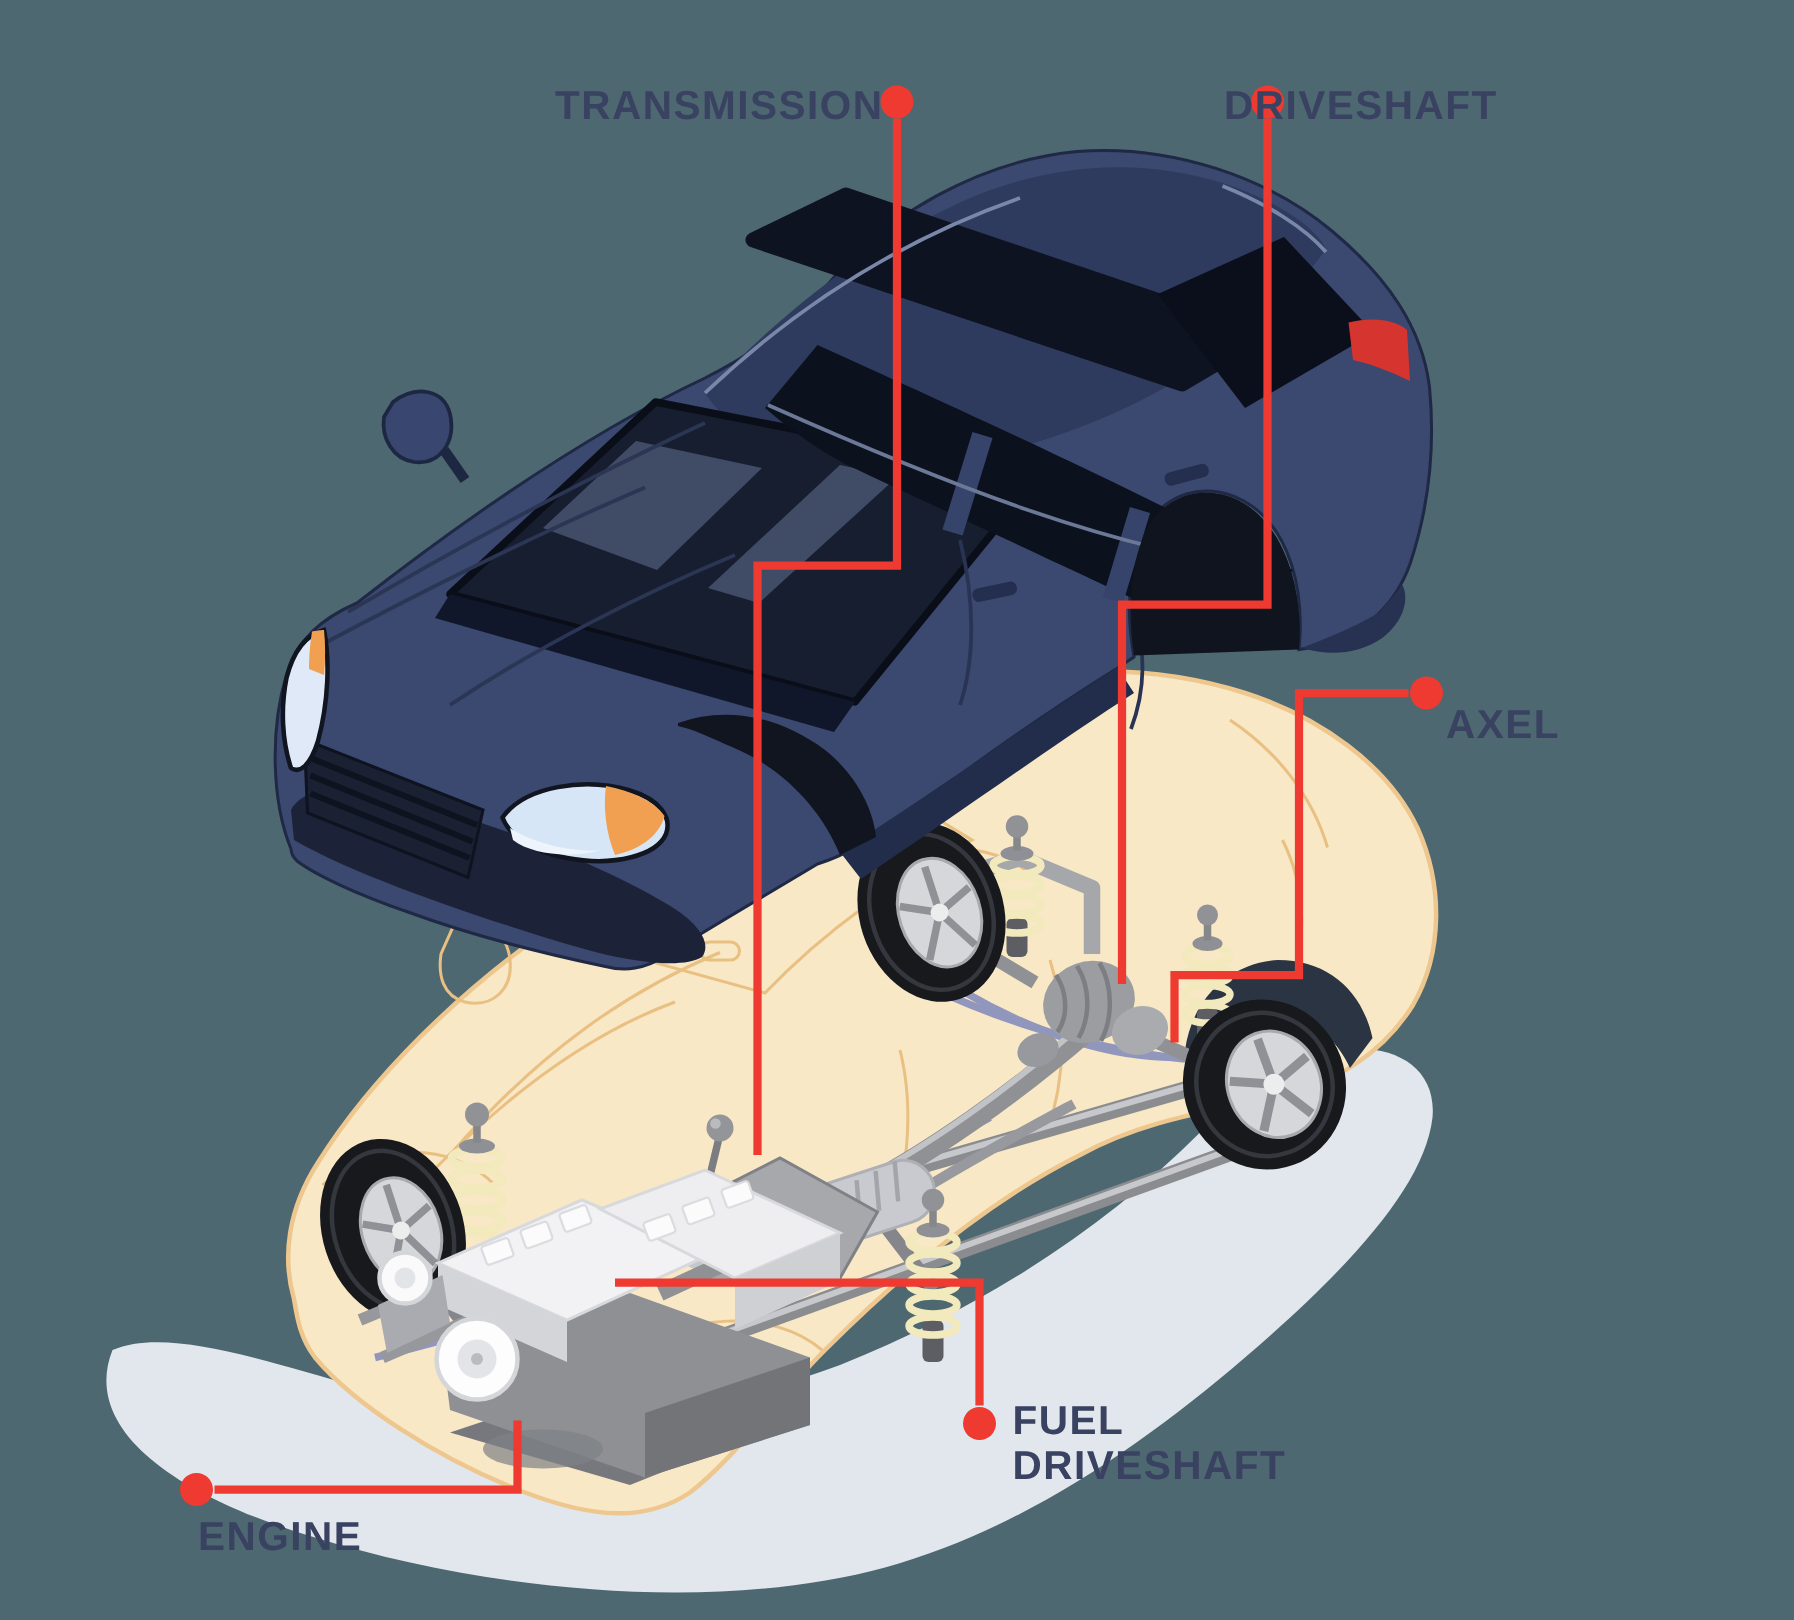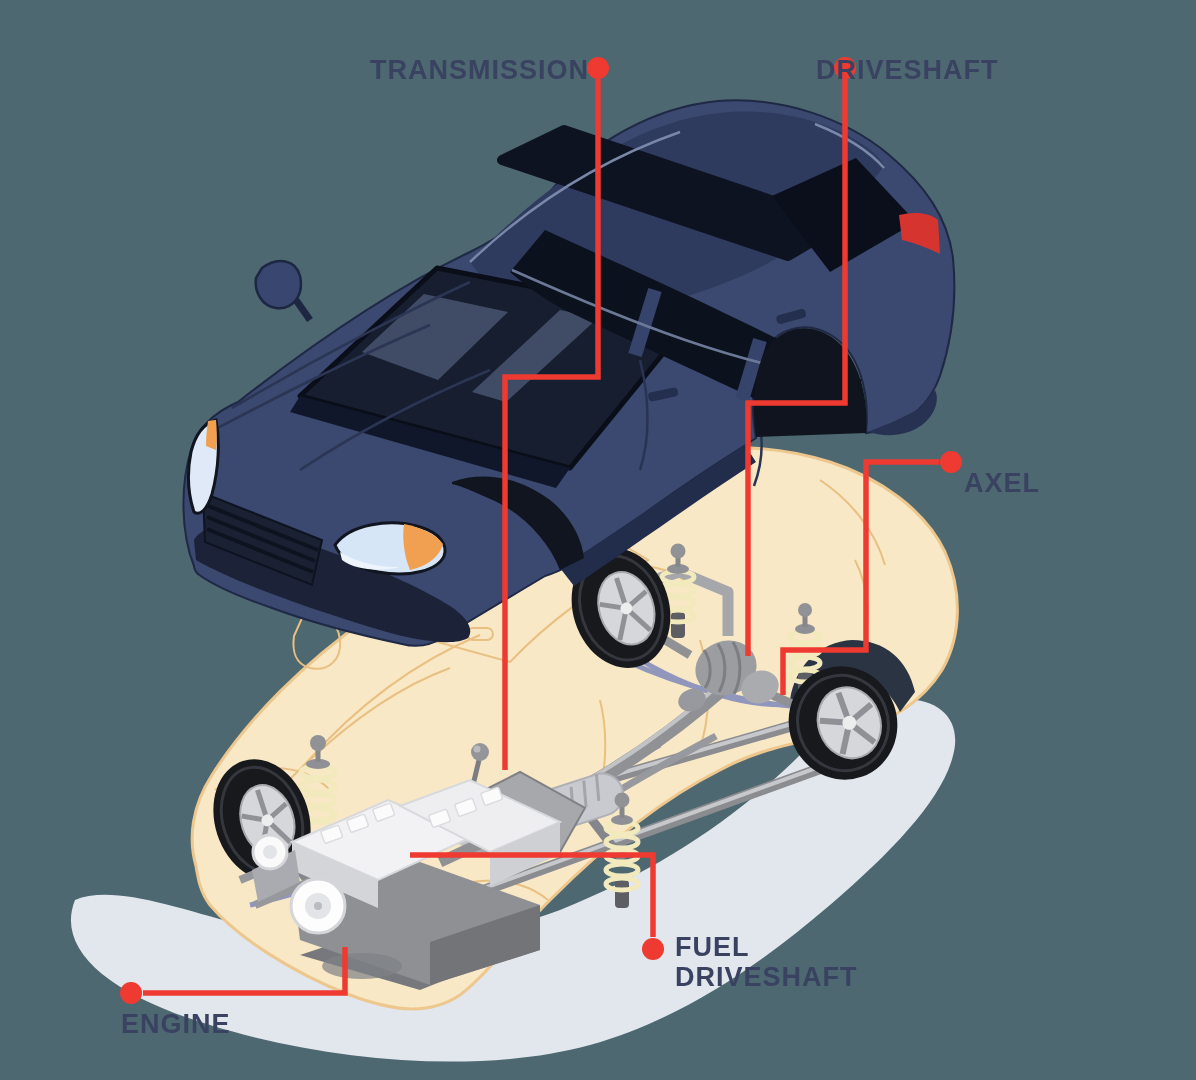--- a/index.html
+++ b/index.html
@@ -328,15 +328,15 @@
 </svg>
 
 <div class="callout-label right-align" style="left:370px;top:55px;width:212px;">TRANSMISSION</div>
 
 <div class="callout-label" style="left:816px;top:55px;text-align:center;">DRIVESHAFT</div>
 
 <div class="callout-label" style="left:964px;top:448px;margin-top:20px;">AXEL</div>
 
 <div class="callout-label" style="left:675px;top:932px;width:175px;">FUEL DRIVESHAFT</div>
 
-<div class="callout-label" style="left:121px;top:1009px;">ENGINE</div>
+<div class="callout-label" style="left:132px;top:1009px;">ENGINE</div>
 
 </div>
 
 </body></html>

